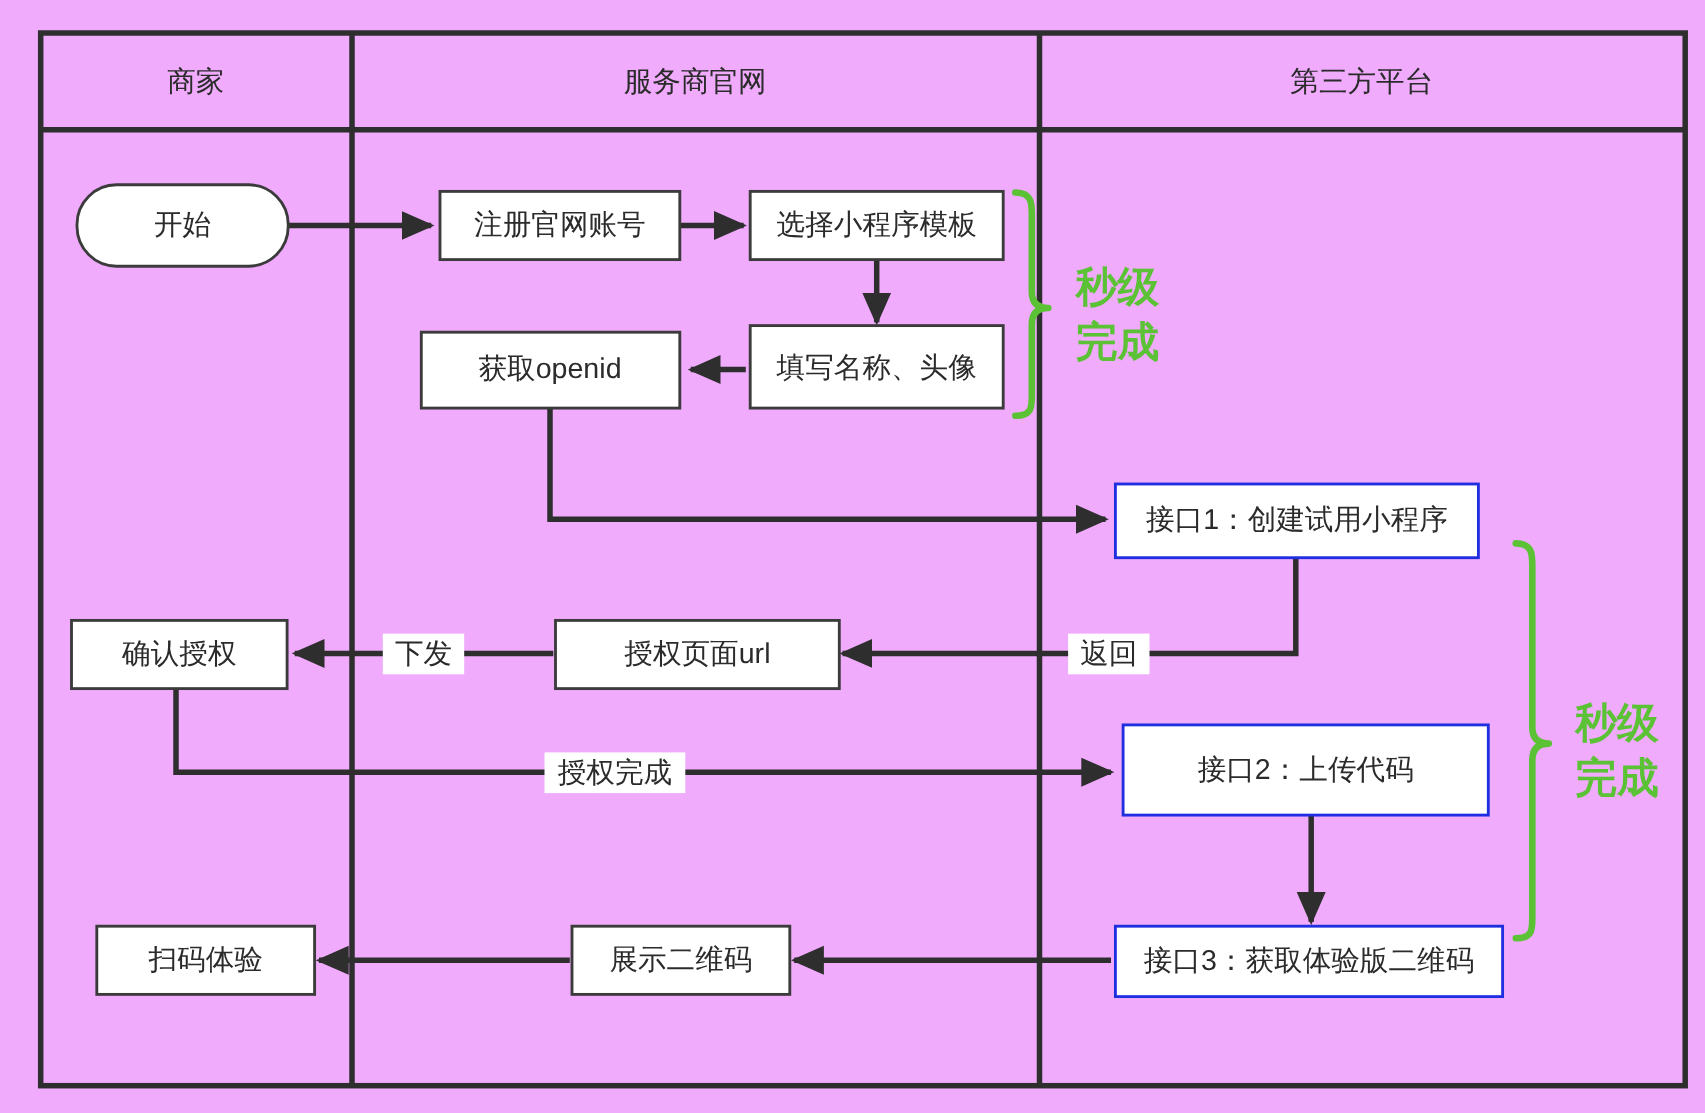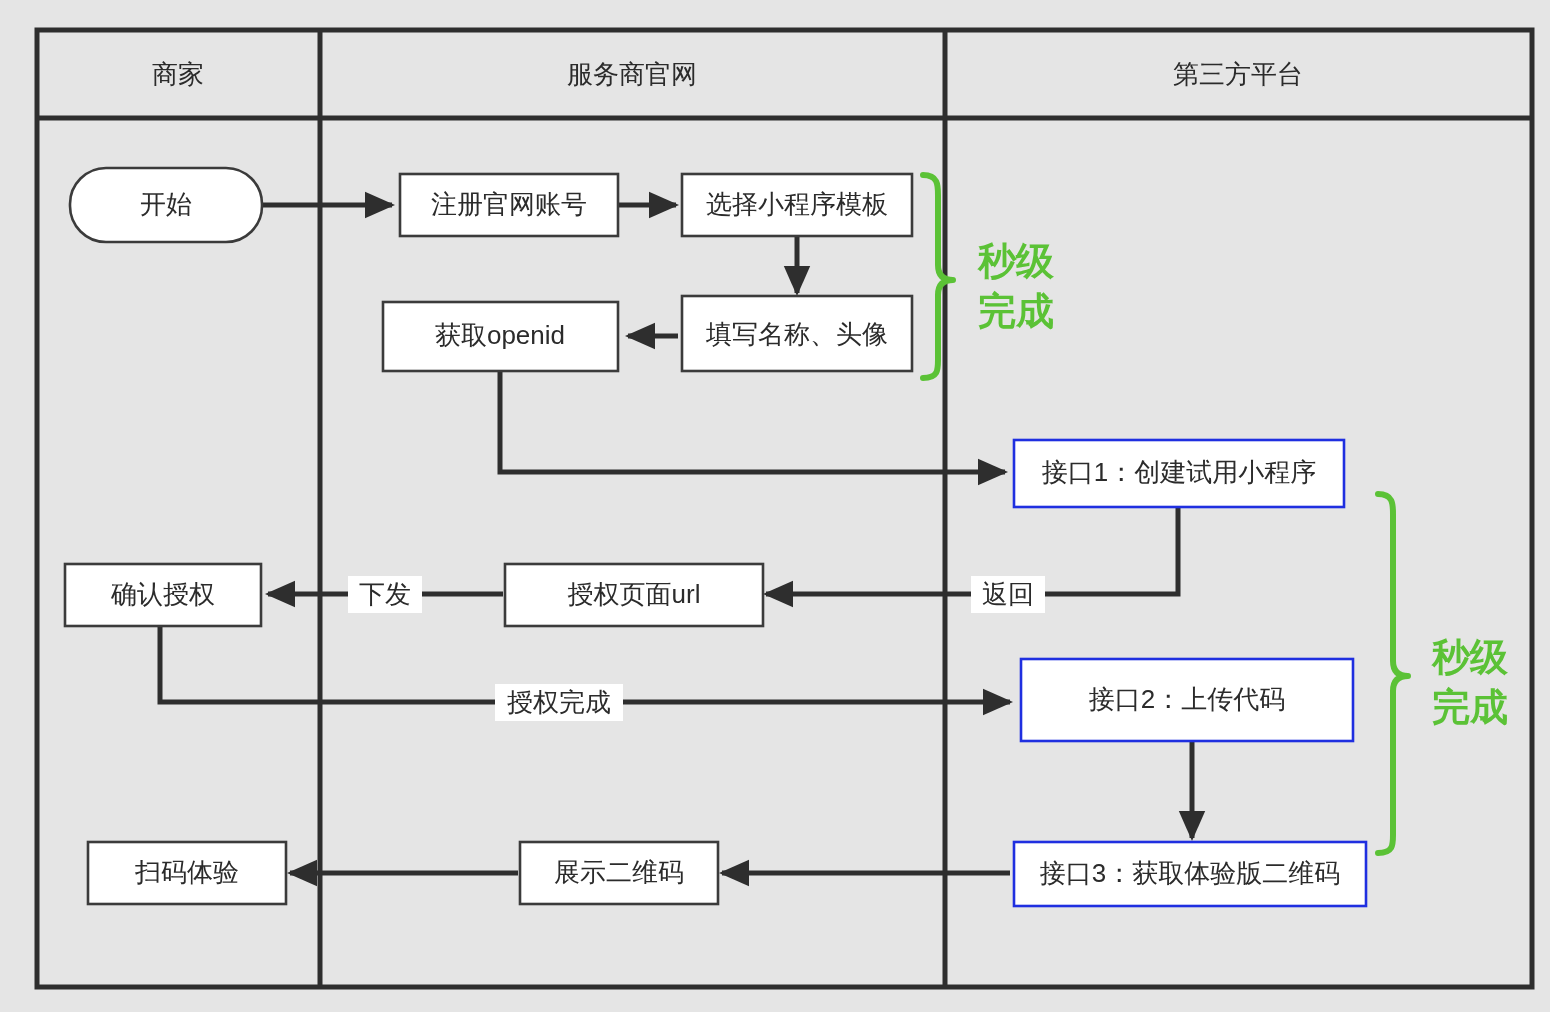--- a/index.html
+++ b/index.html
@@ -10,21 +10,21 @@
   body {
     width: 1550px;
     height: 1012px;
     font-family: "Liberation Sans", "DejaVu Sans", sans-serif;
     overflow: hidden;
   }
   #stage {
     position: relative;
     width: 1550px;
     height: 1012px;
-    background: #e5e5e5;
+    background: #f0abfc;
   }
   #diagram-svg {
     position: absolute;
     left: 0;
     top: 0;
     width: 1550px;
     height: 1012px;
   }
   .node-text {
     font-family: "Liberation Sans", "DejaVu Sans", sans-serif;

